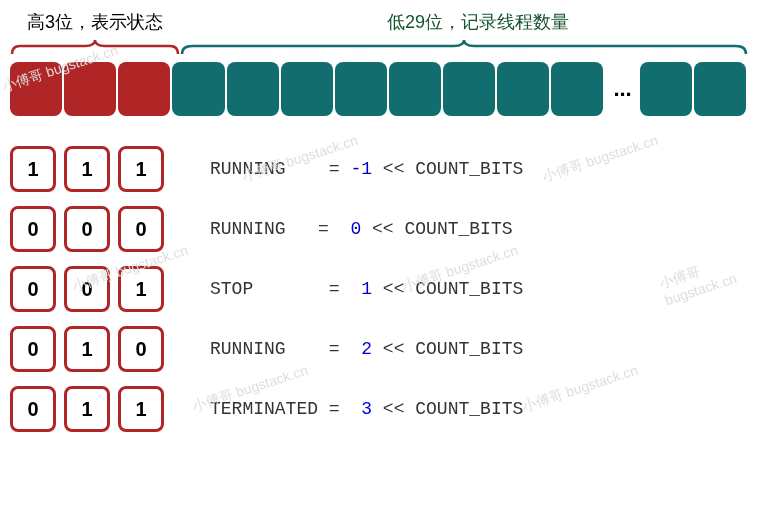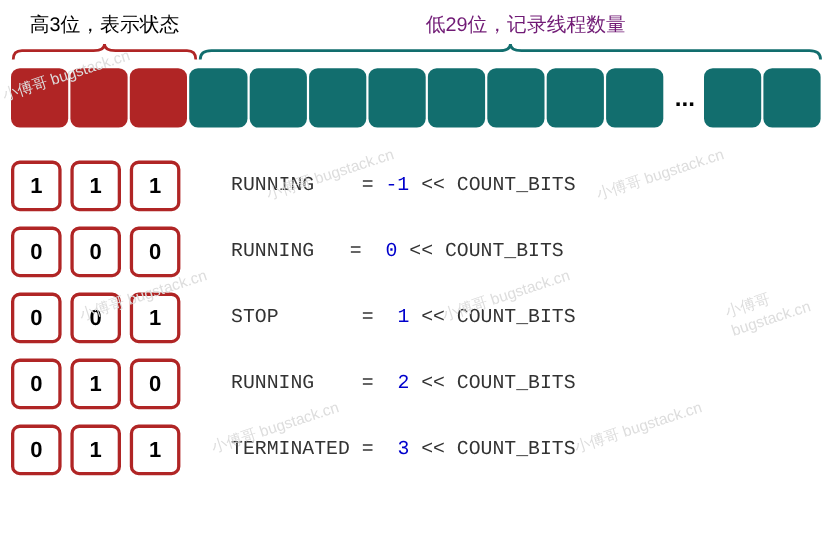--- a/index.html
+++ b/index.html
@@ -19,21 +19,21 @@
   .label-left {
     width: 170px;
     text-align: center;
     font-size: 18px;
     color: #000;
   }
   .label-right {
     flex: 1;
     text-align: center;
     font-size: 18px;
-    color: #701a75;
+    color: #14532d;
   }
   .braces {
     display: flex;
     margin-bottom: 6px;
   }
   .brace { position: relative; height: 18px; }
   .brace-left { width: 170px; }
   .brace-right { flex: 1; }
   .brace svg { width: 100%; height: 18px; display: block; }
 

